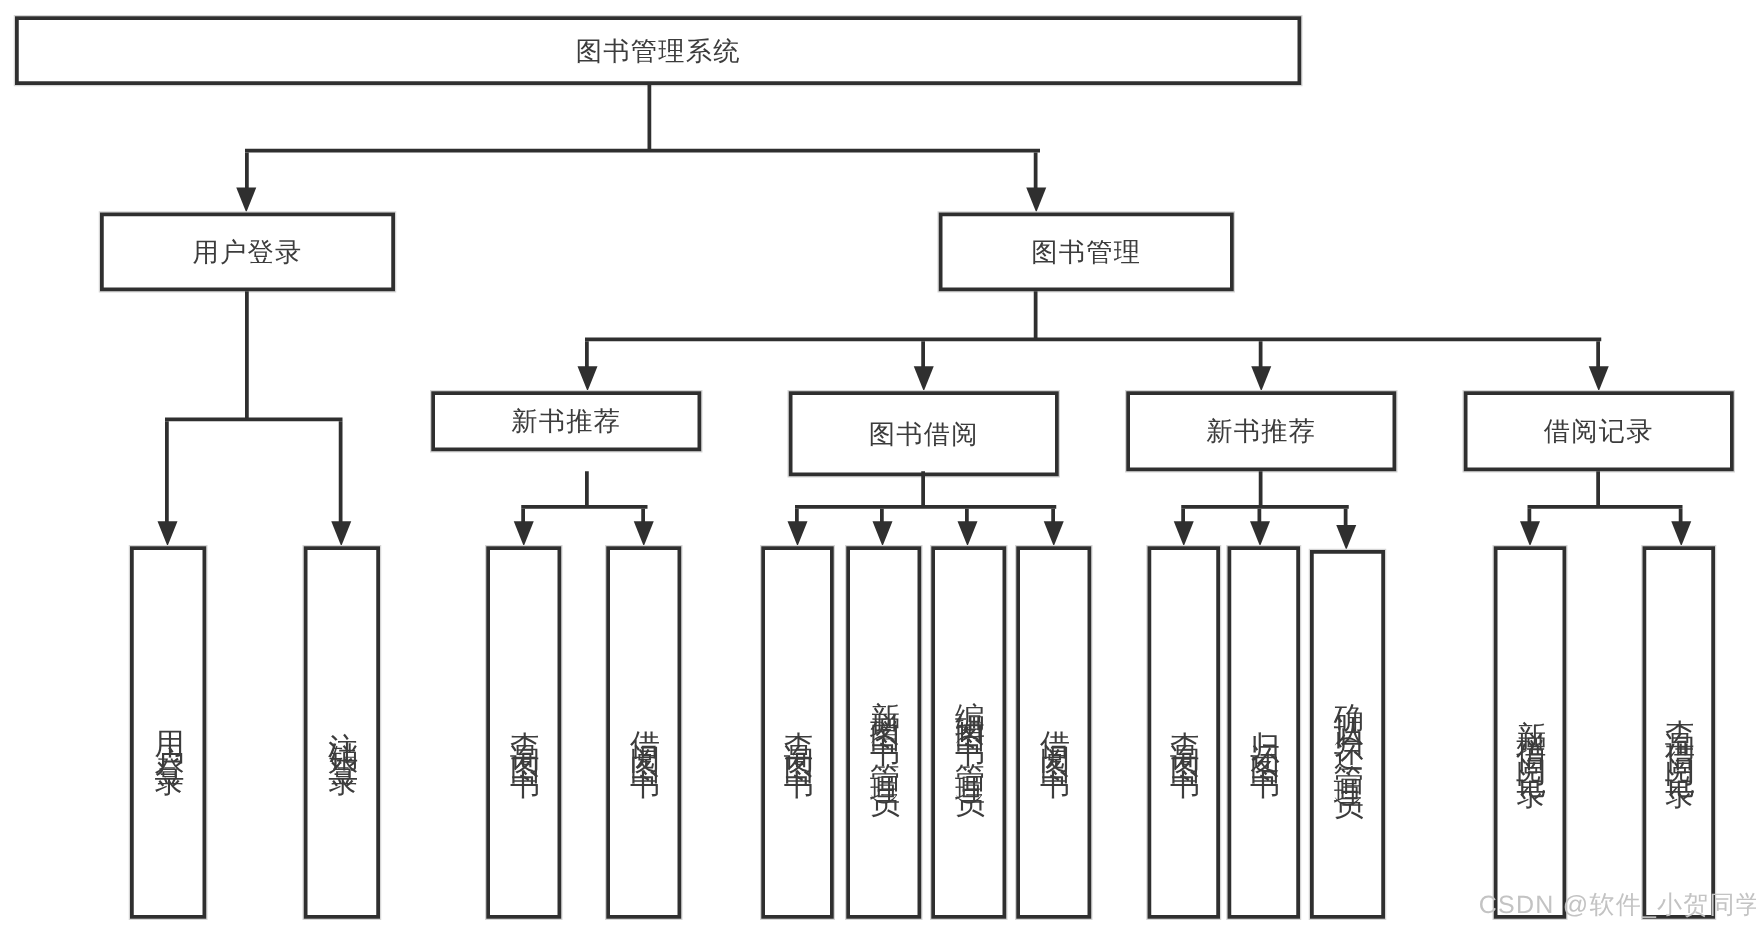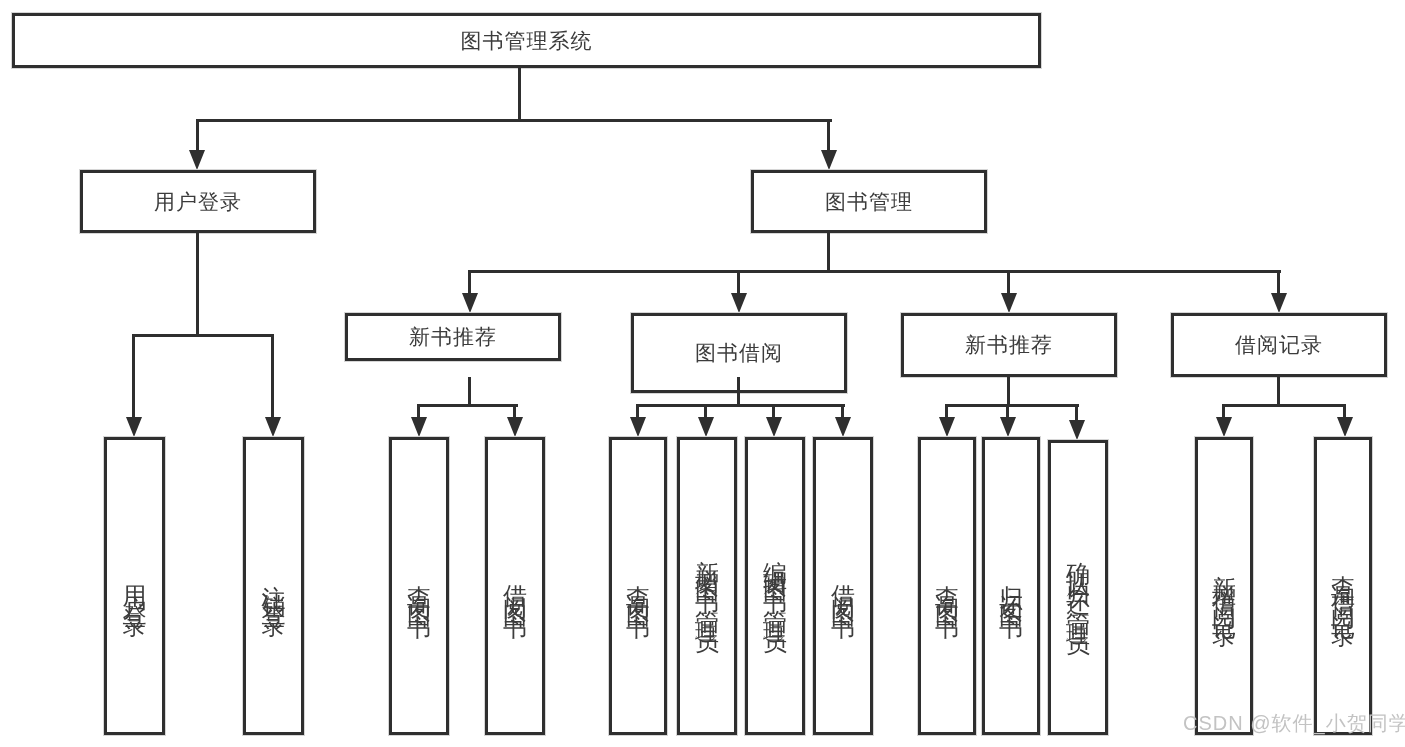--- a/index.html
+++ b/index.html
@@ -57,21 +57,21 @@
   <div class="line" style="left:468px;top:273px;width:3px;height:22px;"></div>
   <div class="line" style="left:737px;top:273px;width:3px;height:22px;"></div>
   <div class="line" style="left:1007px;top:273px;width:3px;height:22px;"></div>
   <div class="line" style="left:1277px;top:273px;width:3px;height:22px;"></div>
   <div class="arrow" style="left:462px;top:293px;"></div>
   <div class="arrow" style="left:731px;top:293px;"></div>
   <div class="arrow" style="left:1001px;top:293px;"></div>
   <div class="arrow" style="left:1271px;top:293px;"></div>
 
   <div class="node h" style="left:345px;top:313px;width:216px;height:48px;text-align:right;">新书推荐</div>
-  <div class="node h" style="left:631px;top:313px;width:216px;height:80px;">图书借阅</div>
+  <div class="node h" style="left:631px;top:313px;width:216px;height:68px;">图书借阅</div>
   <div class="node h" style="left:901px;top:313px;width:216px;height:64px;">新书推荐</div>
   <div class="node h" style="left:1171px;top:313px;width:216px;height:64px;">借阅记录</div>
 
   <div class="line" style="left:468px;top:377px;width:3px;height:29px;"></div>
   <div class="line" style="left:417px;top:404px;width:101px;height:3px;"></div>
   <div class="line" style="left:417px;top:407px;width:3px;height:12px;"></div>
   <div class="line" style="left:513px;top:407px;width:3px;height:12px;"></div>
   <div class="arrow" style="left:411px;top:417px;"></div>
   <div class="arrow" style="left:507px;top:417px;"></div>
 

